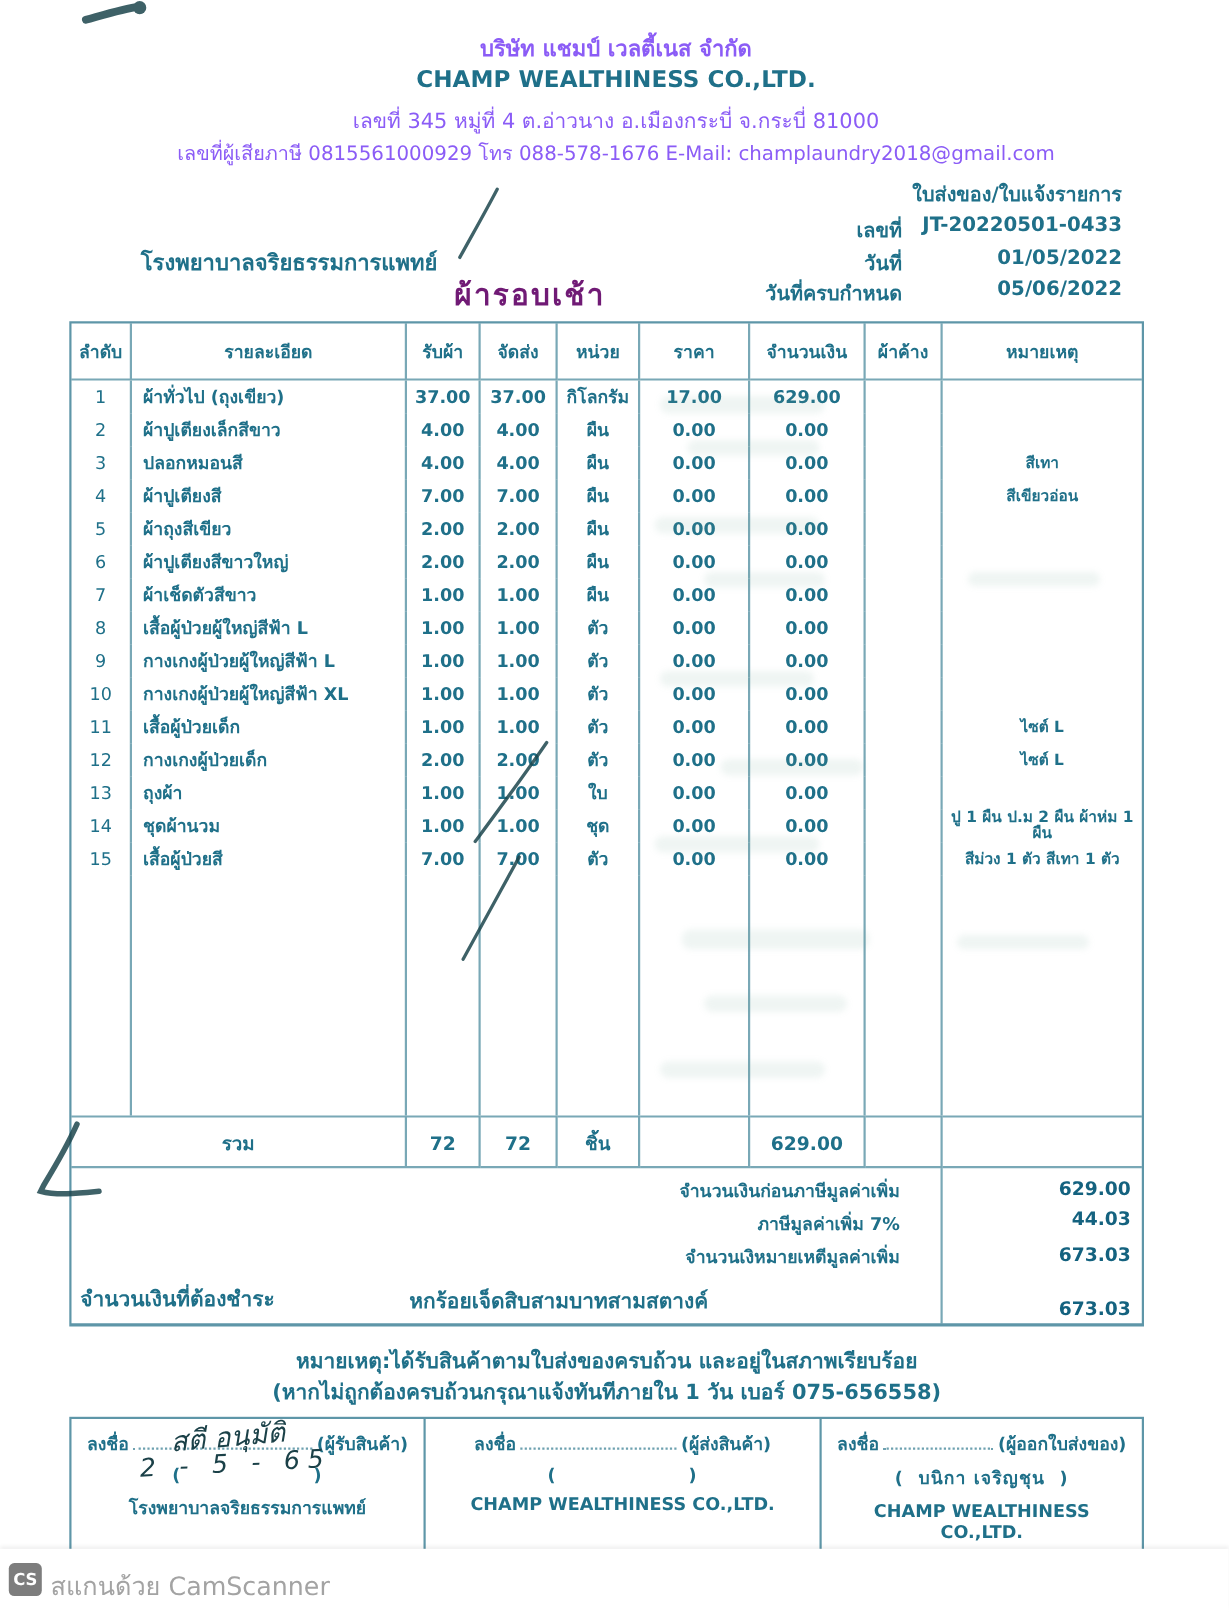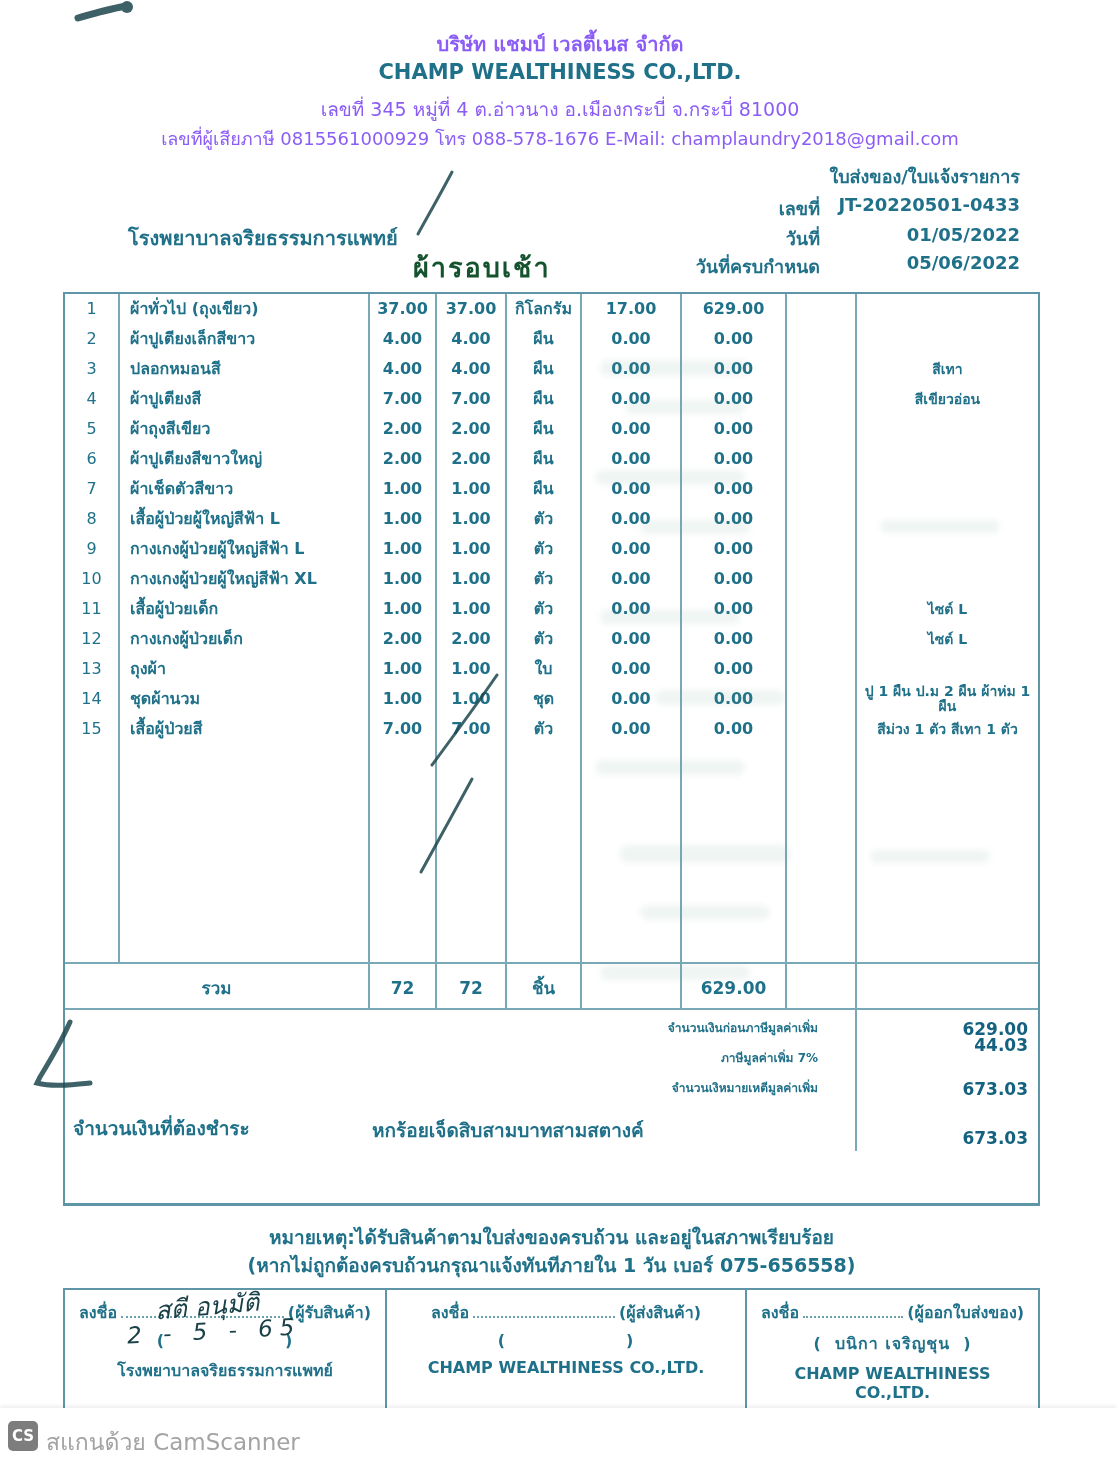--- a/index.html
+++ b/index.html
@@ -44,21 +44,21 @@
   .c8{text-align:center;font-size:14px;line-height:15px;display:flex;align-items:center;justify-content:center;font-weight:bold;}
   .filler{height:218px;}
   .totcell{box-sizing:border-box;border-right:2px solid rgba(32,110,134,.6);height:48px;line-height:48px;
            border-top:2px solid rgba(32,110,134,.6);border-bottom:2px solid rgba(32,110,134,.6);
            text-align:center;font-size:17px;font-weight:bold;}
   .totcell:last-child{border-right:none;}
 
   
   .sumarea{position:relative;height:141px;}
   .sumdivider{position:absolute;left:790px;top:0;width:2px;height:100%;background:rgba(32,110,134,.6);}
-  .sumlabel{position:absolute;right:220px;text-align:right;font-size:12px;font-weight:bold;}
+  .sumlabel{position:absolute;right:220px;text-align:right;font-size:16px;font-weight:bold;}
   .sumval{position:absolute;right:10px;text-align:right;font-size:17px;font-weight:bold;color:#14627f;}
 
   
   .noteline{left:63px;width:977px;text-align:center;font-weight:bold;}
 
   
   .sigrow{left:63px;top:1288px;width:977px;height:128px;box-sizing:border-box;display:flex;
           border:2px solid rgba(32,110,134,.72);}
   .sigcell{box-sizing:border-box;position:relative;padding:10px 14px 6px 14px;font-size:16px;}
   .sigcell1{width:322px;border-right:2px solid rgba(32,110,134,.72);}
@@ -95,24 +95,35 @@
 
   <div class="abs" style="top:162px;right:97px;font-size:18px;font-weight:bold;">ใบส่งของ/ใบแจ้งรายการ</div>
   <div class="abs mlabel" style="top:194px;">เลขที่</div>
   <div class="abs mval" style="top:194px;">JT-20220501-0433</div>
   <div class="abs mlabel" style="top:224px;">วันที่</div>
   <div class="abs mval" style="top:224px;">01/05/2022</div>
   <div class="abs mlabel" style="top:252px;">วันที่ครบกำหนด</div>
   <div class="abs mval" style="top:252px;">05/06/2022</div>
 
   <div class="abs b" style="left:128px;top:222px;font-size:20px;">โรงพยาบาลจริยธรรมการแพทย์</div>
-  <div class="abs b" style="left:413px;top:246px;font-size:27px;letter-spacing:2px;color:#14532d;">ผ้ารอบเช้า</div>
+  <div class="abs b" style="left:413px;top:246px;font-size:27px;letter-spacing:2px;color:#701a75;">ผ้ารอบเช้า</div>
 
   <div class="abs docbox">
 
+    <div class="tgrid">
+      <div class="th">ลำดับ</div>
+      <div class="th">รายละเอียด</div>
+      <div class="th">รับผ้า</div>
+      <div class="th">จัดส่ง</div>
+      <div class="th">หน่วย</div>
+      <div class="th">ราคา</div>
+      <div class="th">จำนวนเงิน</div>
+      <div class="th">ผ้าค้าง</div>
+      <div class="th">หมายเหตุ</div>
+    </div>
 
     <div class="tgrid" id="rows-host">
   <div class="trow">
     <div class="td c0">1</div>
     <div class="td c1">ผ้าทั่วไป (ถุงเขียว)</div>
     <div class="td c2">37.00</div>
     <div class="td c3">37.00</div>
     <div class="td c4">กิโลกรัม</div>
     <div class="td c5">17.00</div>
     <div class="td c6">629.00</div>
@@ -310,21 +321,21 @@
       <div class="totcell">629.00</div>
       <div class="totcell"></div>
       <div class="totcell"></div>
     </div>
 
     <div class="sumarea">
       <div class="sumdivider"></div>
       <div class="sumlabel" style="top:8px;">จำนวนเงินก่อนภาษีมูลค่าเพิ่ม</div>
       <div class="sumval" style="top:9px;">629.00</div>
       <div class="sumlabel" style="top:38px;">ภาษีมูลค่าเพิ่ม 7%</div>
-      <div class="sumval" style="top:25px;">44.03</div>
+      <div class="sumval" style="top:37px;">44.03</div>
       <div class="sumlabel" style="top:68px;">จำนวนเงิหมายเหตีมูลค่าเพิ่ม</div>
       <div class="sumval" style="top:69px;">673.03</div>
       <div class="abs b" style="left:8px;top:103px;font-size:19px;">จำนวนเงินที่ต้องชำระ</div>
       <div class="abs b" style="left:307px;top:105px;font-size:19px;">หกร้อยเจ็ดสิบสามบาทสามสตางค์</div>
       <div class="sumval" style="top:118px;">673.03</div>
     </div>
   </div>
 
   <div class="ghost" style="left:600px;top:360px;width:150px;height:16px;"></div>
   <div class="ghost" style="left:625px;top:400px;width:120px;height:14px;"></div>

